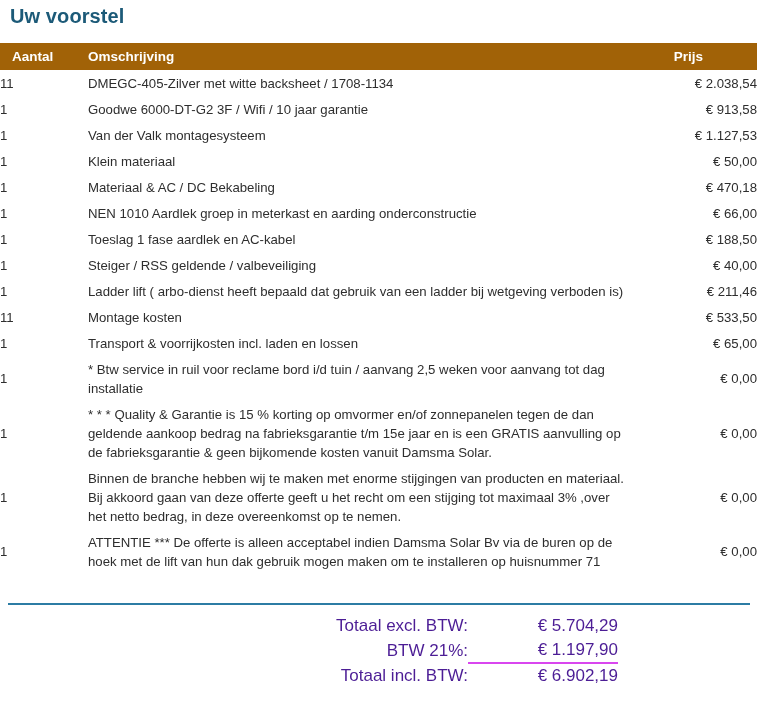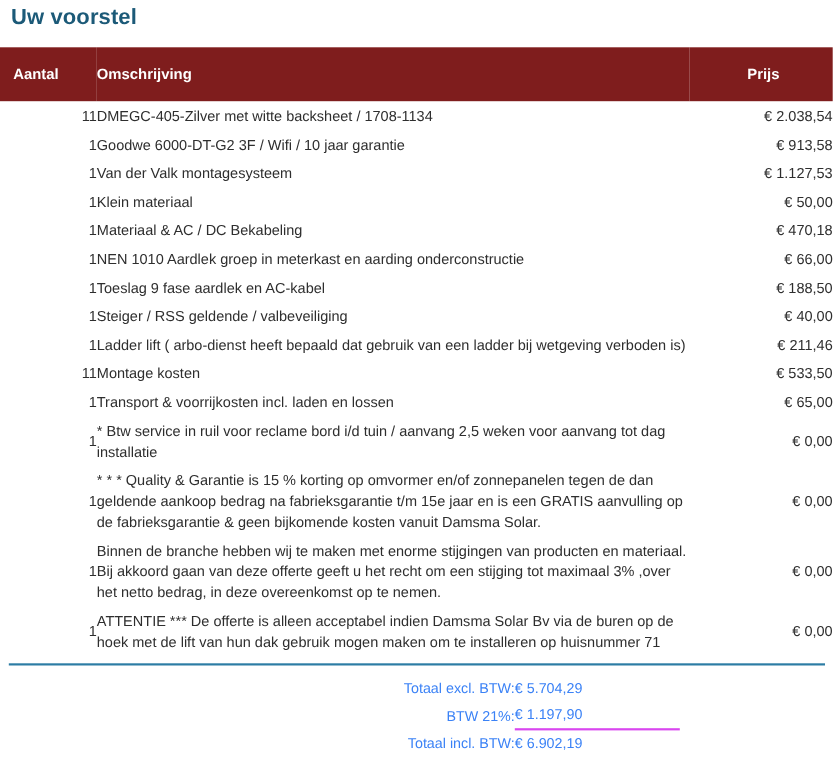--- a/index.html
+++ b/index.html
@@ -33,26 +33,26 @@
   }
   .quote-table {
     position: absolute;
     left: 0;
     top: 43px;
     width: 757px;
     border-collapse: collapse;
     table-layout: fixed;
   }
   .quote-table thead th {
-    background: #7f1d1d;
+    background: #a16207;
     color: #ffffff;
     font-size: 13.5px;
     font-weight: bold;
     height: 27px;
-    padding: 11px;
+    padding: 0;
     vertical-align: middle;
     line-height: 27px;
   }
   th.col-qty {
     width: 88px;
     text-align: left;
     padding-left: 12px !important;
     box-sizing: border-box;
   }
   th.col-desc {
@@ -71,21 +71,21 @@
     line-height: 19px;
     color: #2e2e2e;
     padding: 3.5px 0;
     vertical-align: middle;
     border: none;
   }
   td.cell-qty {
     width: 88px;
     padding-left: 12px;
     box-sizing: border-box;
-    text-align: right;
+    text-align: left;
   }
   td.cell-desc {
     padding-right: 12px;
     text-align: left;
   }
   td.cell-price {
     width: 130px;
     text-align: right;
     padding-right: 7px;
     box-sizing: border-box;
@@ -104,34 +104,34 @@
     right: 13px;
     top: 614px;
     width: 420px;
   }
   .totals table {
     width: 100%;
     border-collapse: collapse;
     table-layout: fixed;
   }
   .totals td {
-    font-size: 13px;
+    font-size: 17px;
     line-height: 24px;
     height: 24px;
     padding: 0;
-    color: #3b82f6;
+    color: #4c1d95;
   }
   .tot-label {
     text-align: right;
     padding-right: 18px;
     width: 270px;
     box-sizing: border-box;
   }
   .tot-value {
-    text-align: left;
+    text-align: right;
     white-space: nowrap;
   }
   tr.totals-sum .tot-value {
     border-top: 2px solid #d946ef;
   }
 </style>
 </head>
 <body>
 
 <div class="page">
@@ -172,21 +172,21 @@
           <td class="cell-desc">Materiaal &amp; AC / DC Bekabeling</td>
           <td class="cell-price">€ 470,18</td>
         </tr>
         <tr>
           <td class="cell-qty">1</td>
           <td class="cell-desc">NEN 1010 Aardlek groep in meterkast en aarding onderconstructie</td>
           <td class="cell-price">€ 66,00</td>
         </tr>
         <tr>
           <td class="cell-qty">1</td>
-          <td class="cell-desc">Toeslag 9 fase aardlek en AC-kabel</td>
+          <td class="cell-desc">Toeslag 1 fase aardlek en AC-kabel</td>
           <td class="cell-price">€ 188,50</td>
         </tr>
         <tr>
           <td class="cell-qty">1</td>
           <td class="cell-desc">Steiger / RSS geldende / valbeveiliging</td>
           <td class="cell-price">€ 40,00</td>
         </tr>
         <tr>
           <td class="cell-qty">1</td>
           <td class="cell-desc">Ladder lift ( arbo-dienst heeft bepaald dat gebruik van een ladder bij wetgeving verboden is)</td>

